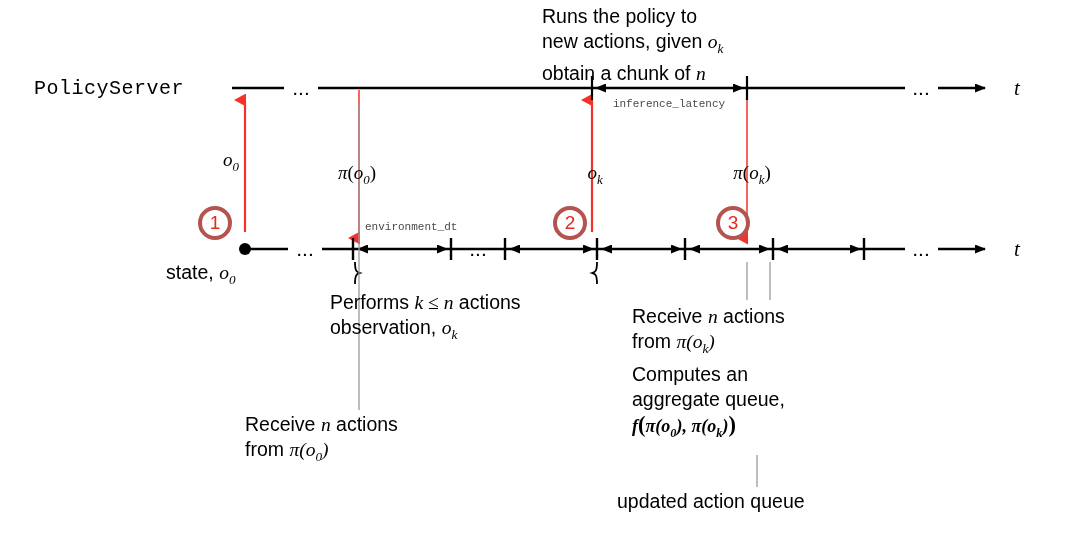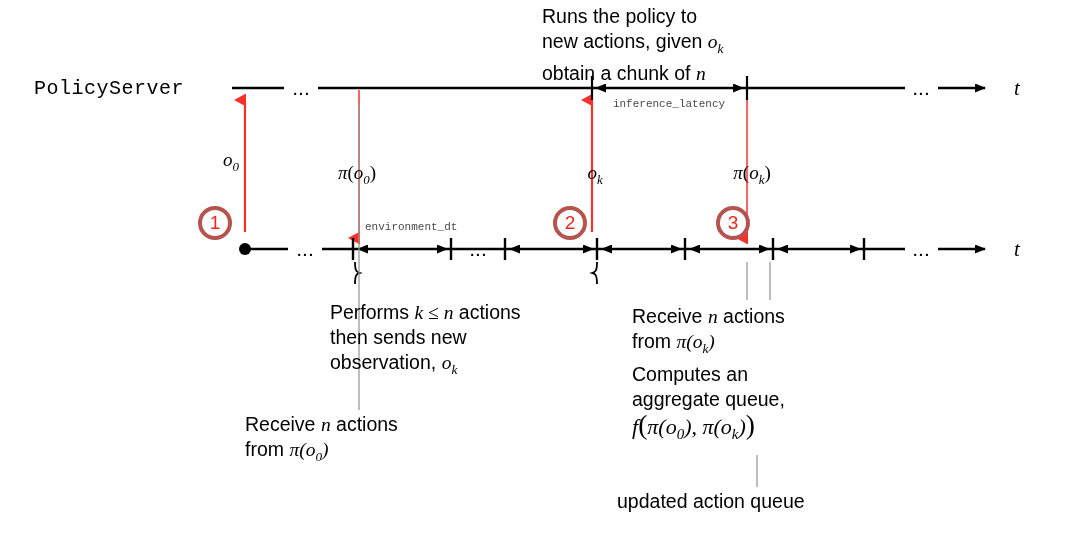--- a/index.html
+++ b/index.html
@@ -151,29 +151,32 @@
   <div class="lbl math ctr" style="left:231px;top:149px;">o<sub>0</sub></div>
   <div class="lbl math ctr" style="left:357px;top:162px;">π<span class="up">(</span>o<sub>0</sub><span class="up">)</span></div>
   <div class="lbl math ctr" style="left:584px;top:162px;margin-left:11px;">o<sub>k</sub></div>
   <div class="lbl math ctr" style="left:752px;top:162px;text-align:right;">π<span class="up">(</span>o<sub>k</sub><span class="up">)</span></div>
 
   <div class="badge" style="left:215px;top:223px;">1</div>
   <div class="badge" style="left:570px;top:223px;">2</div>
   <div class="badge" style="left:733px;top:223px;">3</div>
 
   <div class="lbl ann ctr" style="left:246px;top:260px;width:160px;">
-  </div>
-
-  <div class="lbl ann ctr" style="left:475px;top:300px;width:290px;">
+    <div>
+      <span>state,</span>
+      <span class="m"><span>o</span><sub>0</sub></span>
+    </div>
+  </div>
+
+  <div class="lbl ann ctr" style="left:475px;top:290px;width:290px;">
     <div>
       <span>Performs</span>
       <span class="m">k ≤ n</span>
       <span>actions</span>
     </div>
-    <div>then sends new</div>
     <div>
       <span>observation,</span>
       <span class="m"><span>o</span><sub>k</sub></span>
     </div>
   </div>
 
   <div class="lbl ann ctr" style="left:370px;top:412px;width:250px;">
     <div>
       <span>Receive</span>
       <span class="m">n</span>
@@ -193,21 +196,21 @@
     </div>
     <div>
       <span>from</span>
       <span class="m"><span>π(o</span><sub>k</sub><span>)</span></span>
     </div>
   </div>
 
   <div class="lbl ann ctr" style="left:757px;top:362px;width:250px;">
     <div>Computes an</div>
     <div>aggregate queue,</div>
-    <div style="font-size:22px;">
+    <div style="font-size:18px;font-weight:bold;">
       <span class="m">f</span><span class="m" style="font-size:1.25em;font-style:normal;">(</span><span class="m"><span>π(o</span><sub>0</sub></span><span class="m"><span>), π(o</span><sub>k</sub><span>)</span></span><span class="m" style="font-size:1.25em;font-style:normal;">)</span>
     </div>
   </div>
 
   <div class="lbl ann ctr" style="left:757px;top:489px;width:280px;">
     <div>updated action queue</div>
   </div>
 
 </div>
 

